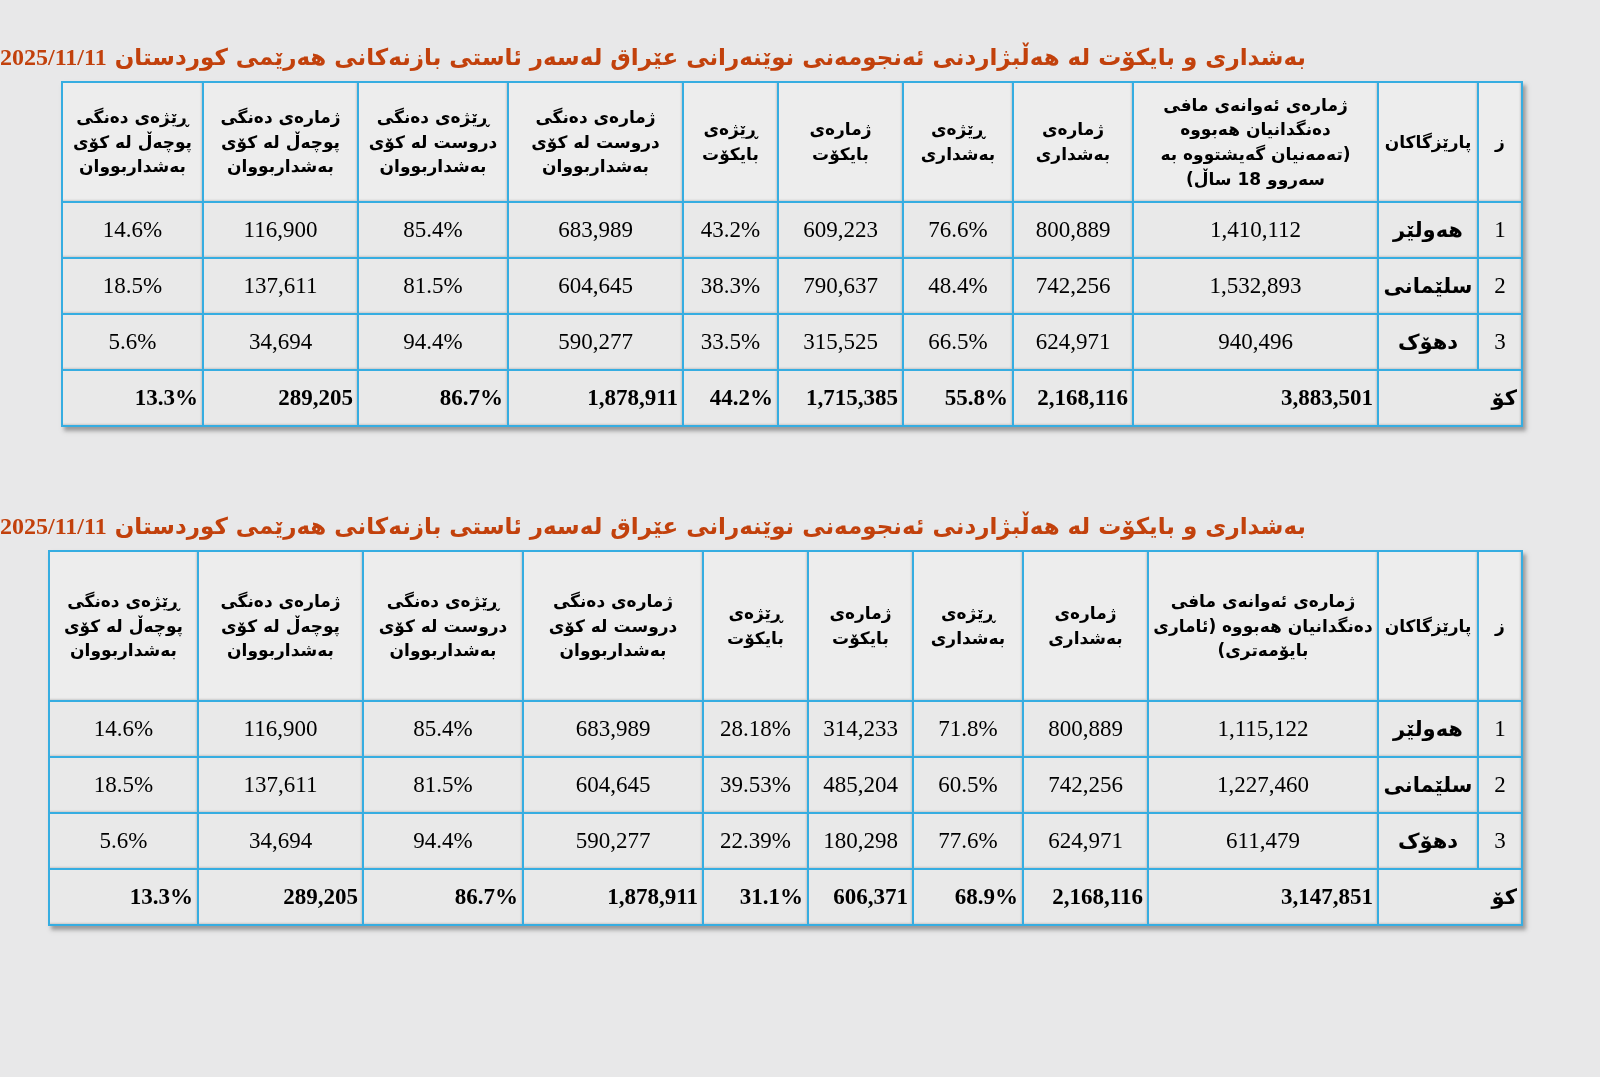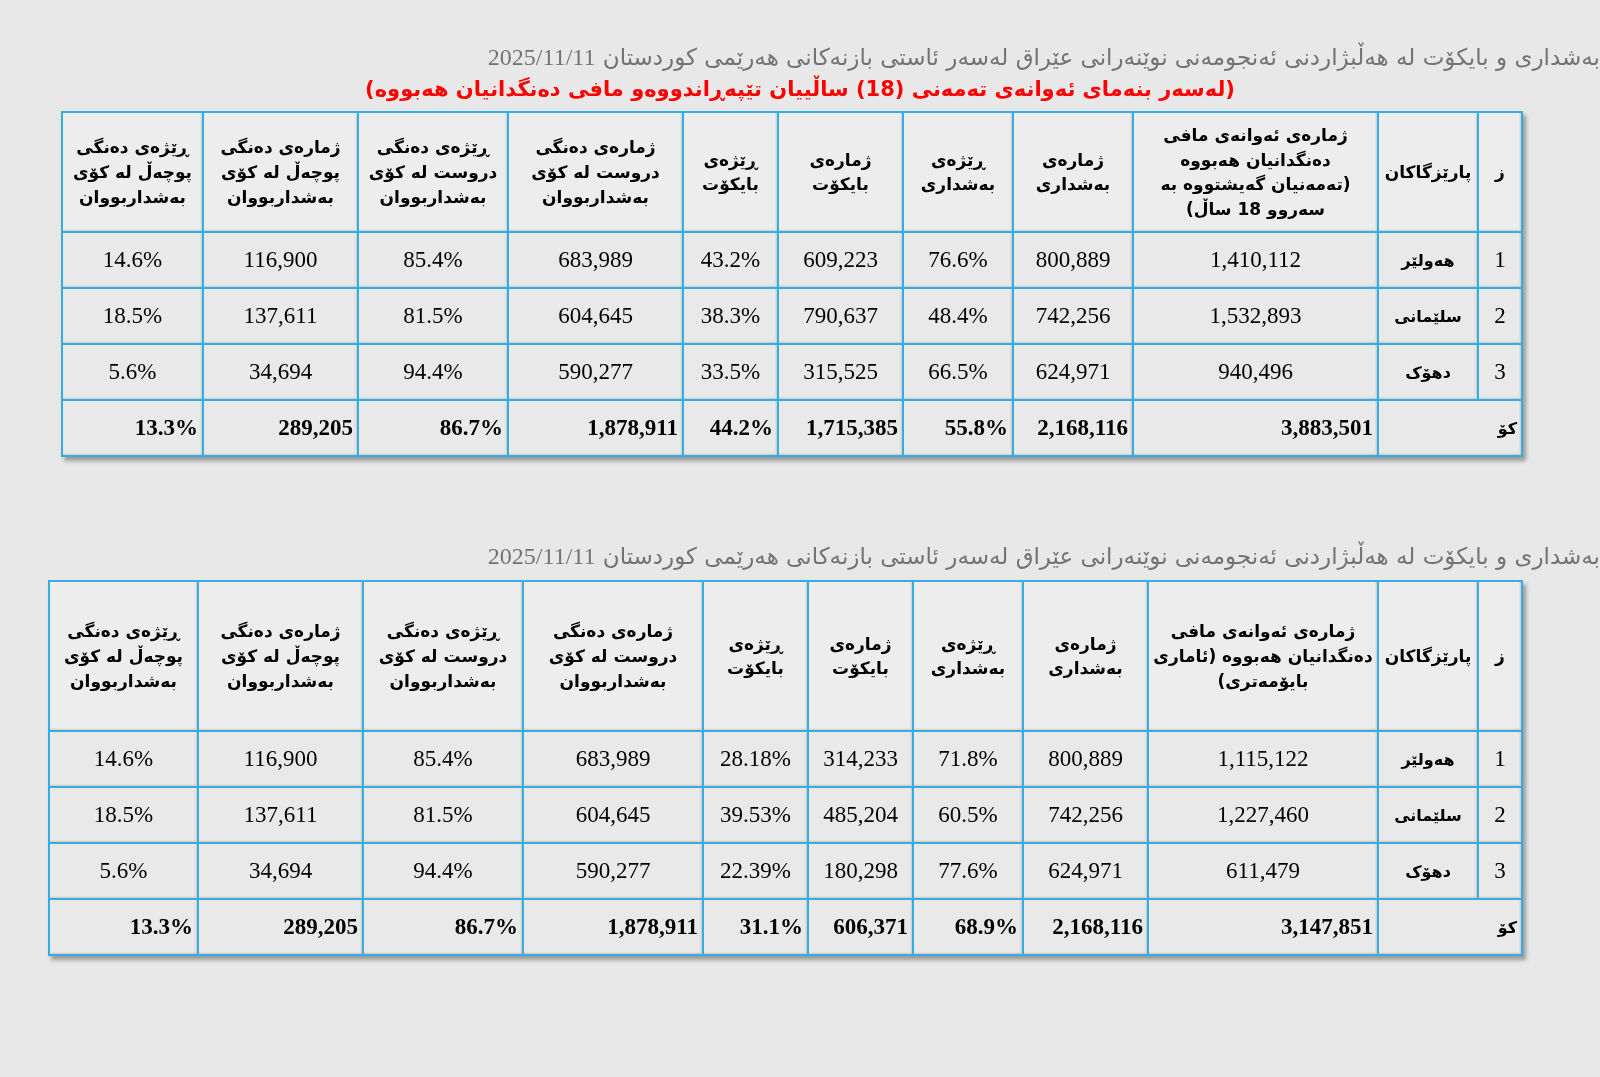--- a/index.html
+++ b/index.html
@@ -2,22 +2,22 @@
 <html lang="ckb"><head>
 <meta charset="utf-8">
 <style>
   html,body { margin:0; padding:0; }
   body {
     width:1600px; height:1077px; overflow:hidden;
     background:#e8e8e9;
     font-family:"DejaVu Sans", sans-serif;
   }
   .title {
-    direction:rtl; text-align:right;
-    font-weight:normal; font-size:23px; color:#737373;
+    direction:rtl; text-align:left;
+    font-weight:bold; font-size:23px; color:#c2410c;
     line-height:1.25;
   }
   .title .date { font-family:"Liberation Serif","DejaVu Serif",serif; font-size:24px; }
   .subtitle {
     direction:rtl; text-align:center;
     font-weight:bold; font-size:21px; color:#fe0000;
     margin-top:5px; line-height:1.2;
   }
   .sec1 .title { padding-top:42px; }
   .sec2 .title { padding-top:84px; }
@@ -40,33 +40,32 @@
   td {
     background:#e9e9e9; color:#000;
     font-family:"Liberation Serif","DejaVu Serif",serif;
     font-size:23px;
   }
   .t1 thead th { height:114px; }
   .t2 thead th { height:144px; }
   tbody td { height:50px; }
   td.prov {
     font-family:"DejaVu Sans", sans-serif;
-    font-weight:bold; font-size:16px;
+    font-weight:bold; font-size:21px;
   }
   tr.total td { font-weight:bold;text-align:right; }
 </style>
 </head>
 <body>
 
 <div class="sec1">
   <div class="title">
     <span>بەشداری و بایکۆت لە هەڵبژاردنی ئەنجومەنی نوێنەرانی عێراق لەسەر ئاستی بازنەکانی هەرێمی کوردستان</span>
     <span class="date" dir="ltr">2025/11/11</span>
   </div>
-  <div class="subtitle">(لەسەر بنەمای ئەوانەی تەمەنی (18) ساڵییان تێپەڕاندووەو مافی دەنگدانیان هەبووە)</div>
 
   <table class="t1" dir="rtl">
     <colgroup>
       <col style="width:44px">
         <col style="width:100px">
         <col style="width:245px">
       <col style="width:120px">
         <col style="width:110px">
         <col style="width:125px">
       <col style="width:95px">

